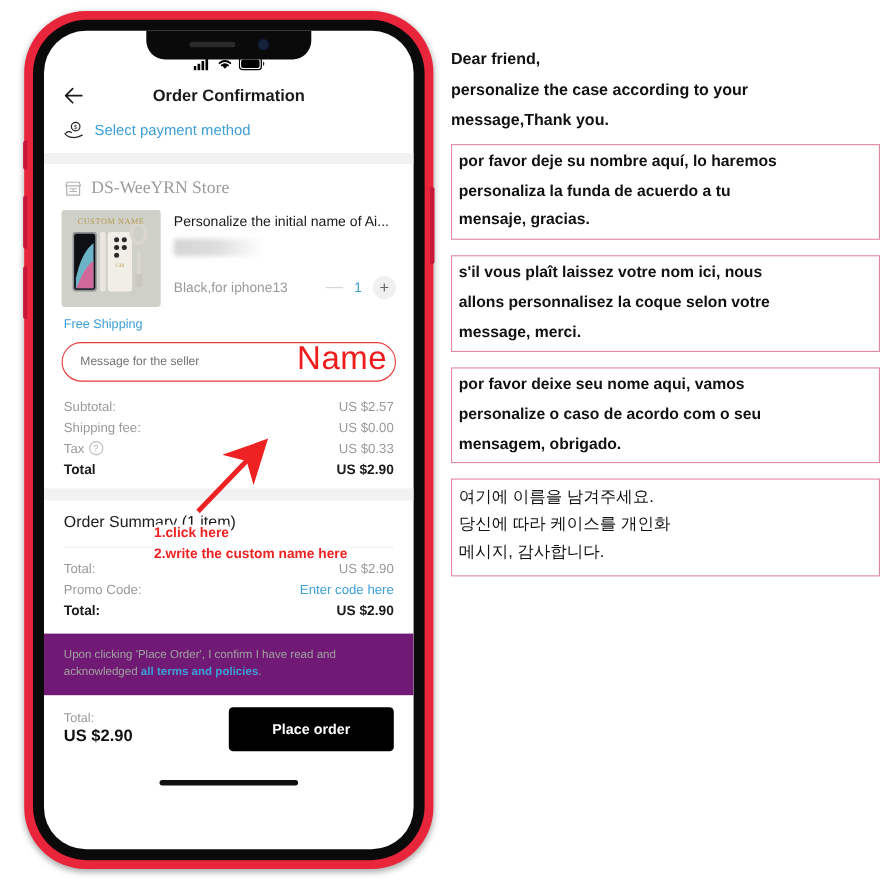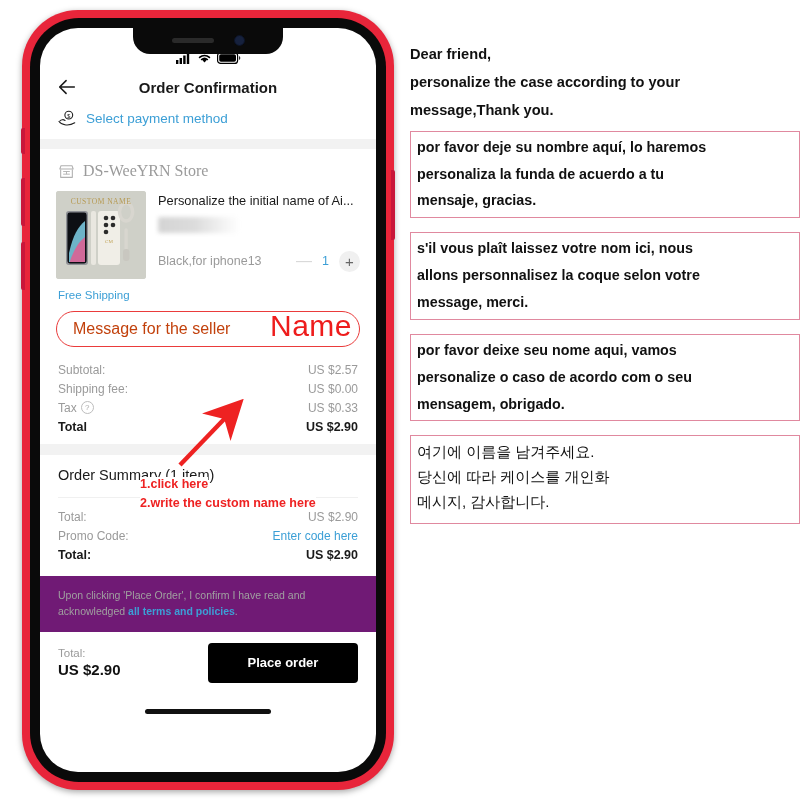--- a/index.html
+++ b/index.html
@@ -104,21 +104,21 @@
     font-size:15px;color:#666;line-height:1;
   }
   .free-ship{font-size:11.5px;color:#3c9fd6;padding:10px 0 0 18px;}
 
   
   .msg-wrap{padding:10px 16px 0 16px;position:relative;}
   .msg-box{
     height:36px;border:1.6px solid #ea3b3b;border-radius:18px;
     display:flex;align-items:center;padding:0 16px;box-sizing:border-box;
   }
-  .msg-ph{font-size:16px;color:#c2410c;}
+  .msg-ph{font-size:11px;color:#737373;}
   .name-anno{
     position:absolute;left:230px;top:8px;
     font-family:"Liberation Sans",sans-serif;
     font-size:30px;color:#ee1c1c;font-weight:400;letter-spacing:.5px;
   }
 
   
   .prices{padding:13px 18px 0 18px;position:relative;}
   .prow{display:flex;justify-content:space-between;align-items:center;padding:2.5px 0;}
   .plabel{font-size:12px;color:#9a9a9a;display:flex;align-items:center;gap:4px;}

